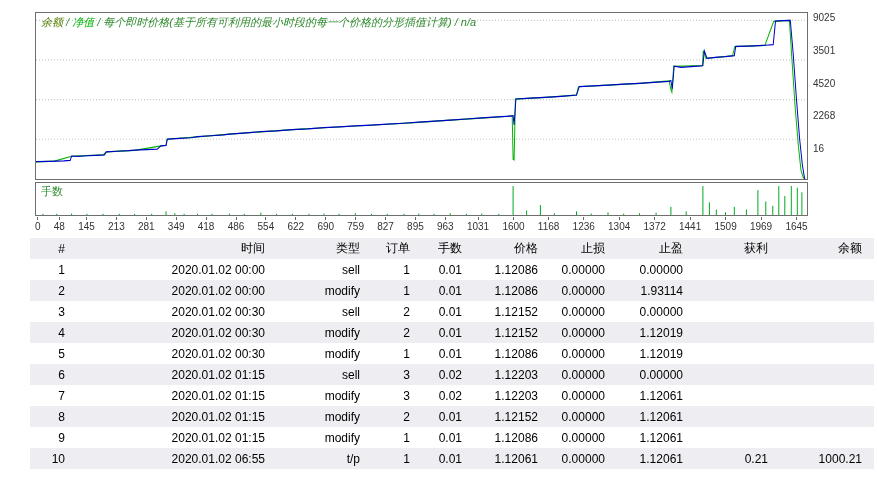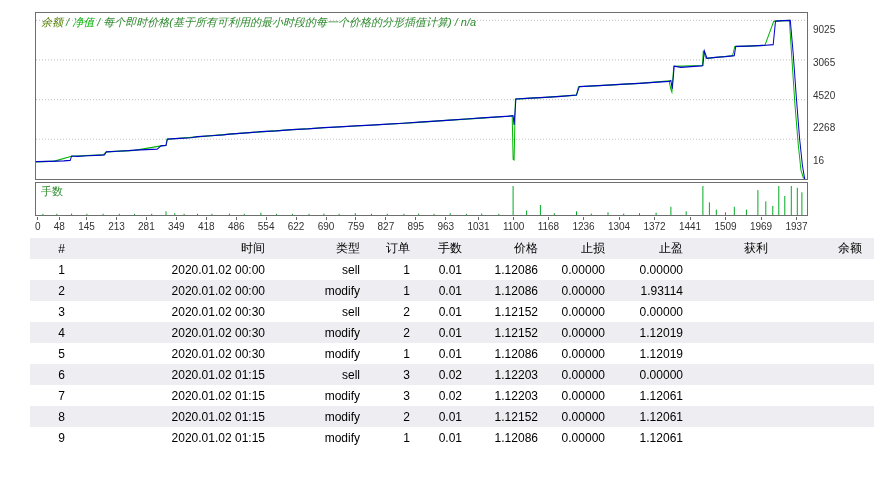--- a/index.html
+++ b/index.html
@@ -20,21 +20,21 @@
   }
   .main-chart svg, .lot-chart svg { display: block; width: 100%; height: 100%; }
   .legend {
     position: absolute; top: 2px; left: 5px;
     font-size: 11px; white-space: nowrap; pointer-events: none;
   }
   .lg-balance { color: #557f00; }
   .lg-sep, .lg-model, .lg-quality { color: #2e8b2e; }
   .lg-equity { color: #00b400; }
   .y-axis {
-    position: absolute; left: 813px; top: 24px; height: 142px;
+    position: absolute; left: 813px; top: 12px; height: 142px;
     display: flex; flex-direction: column; justify-content: space-between;
     font-size: 10px; color: #333;
   }
   .lot-chart {
     position: relative;
     margin-top: 2px;
     width: 773px; height: 34px;
     border: 1px solid #6e6e6e;
     background: #fff;
   }
@@ -73,21 +73,21 @@
         <line x1="0" y1="106.5" x2="771" y2="106.5" stroke="#c8c8c8" stroke-width="1" stroke-dasharray="1 2"></line>
         <polyline points="0.0,125.5 18.5,124.9 35.6,120.8 55.5,120.1 67.1,119.7 70.3,117.1 98.6,115.8 125.0,112.1 130.0,111.6 131.0,106.5 161.5,104.4 193.4,102.1 224.9,100.2 256.4,98.4 287.9,96.8 319.3,95.3 351.3,93.8 382.7,92.2 414.2,90.4 445.7,88.6 472.0,87.1 476.2,86.6 477.1,123.2 478.1,123.9 479.4,72.6 509.1,71.2 540.5,69.3 542.4,62.2 572.0,60.8 603.5,59.3 633.1,57.3 634.9,64.5 635.9,66.7 637.7,45.0 666.4,44.3 667.3,31.9 670.1,38.3 696.5,36.1 698.8,28.4 728.9,27.3 737.7,7.0 753.4,6.3 755.7,36.2 759.0,77.8 762.2,110.5 765.0,132.8 767.3,138.8 769.1,140.0" fill="none" stroke="#00b400" stroke-width="1"></polyline>
         <polyline points="0.0,125.4 13.9,125.1 27.8,124.7 34.2,124.3 35.6,120.6 41.7,120.9 50.9,120.4 60.2,120.0 68.5,119.6 70.3,117.1 81.0,116.6 92.6,116.1 98.6,115.7 110.1,115.3 121.2,114.8 125.0,112.0 130.0,111.6 131.4,106.4 143.5,105.8 155.0,105.2 161.5,104.3 174.9,103.5 187.4,102.8 193.4,102.1 207.3,101.3 224.9,100.1 240.6,99.4 256.4,98.3 272.1,97.7 287.9,96.7 303.6,96.0 319.3,95.2 335.5,94.5 351.3,93.7 367.5,93.0 382.7,92.1 398.9,91.2 414.2,90.3 430.4,89.4 445.7,88.5 461.9,87.6 474.4,86.9 477.1,86.5 478.1,94.5 479.9,72.5 494.3,71.8 509.1,71.2 525.3,70.3 540.5,69.2 543.3,62.1 557.7,61.5 572.0,60.8 587.7,60.0 603.5,59.3 617.8,58.5 633.1,57.6 634.9,57.0 636.3,63.9 638.2,44.9 645.1,45.8 654.8,45.2 665.5,44.6 666.9,44.3 668.3,31.8 671.0,38.2 679.4,37.4 689.5,36.8 698.3,36.0 699.7,28.2 712.7,27.9 729.8,27.2 737.2,26.7 739.5,6.8 746.9,6.5 754.3,6.2 757.1,33.3 760.4,71.9 763.6,106.1 766.4,128.4 768.7,140.0" fill="none" stroke="#0000cc" stroke-width="1"></polyline>
       </svg>
     <div class="legend">
       <span class="lg-balance">余额</span><span class="lg-sep"> / </span><span class="lg-equity">净值</span><span class="lg-sep"> / </span><span class="lg-model">每个即时价格(基于所有可利用的最小时段的每一个价格的分形插值计算)</span><span class="lg-sep"> / </span><span class="lg-quality">n/a</span>
     </div>
   </div>
   <div class="y-axis">
       <div>9025</div>
-      <div>3065</div>
+      <div>3501</div>
       <div>4520</div>
       <div>2268</div>
       <div>16</div>
     </div>
   <div class="lot-chart">
     <svg id="lot-svg" viewBox="0 0 771 32" preserveAspectRatio="none">
         <line x1="6.9" y1="32" x2="6.9" y2="30.8" stroke="#00aa22" stroke-width="1"></line>
         <line x1="20.8" y1="32" x2="20.8" y2="30.8" stroke="#00aa22" stroke-width="1"></line>
         <line x1="35.6" y1="32" x2="35.6" y2="30.6" stroke="#00aa22" stroke-width="1"></line>
         <line x1="50.9" y1="32" x2="50.9" y2="30.8" stroke="#00aa22" stroke-width="1"></line>
@@ -157,29 +157,29 @@
       <div class="x-tick">418</div>
       <div class="x-tick">486</div>
       <div class="x-tick">554</div>
       <div class="x-tick">622</div>
       <div class="x-tick">690</div>
       <div class="x-tick">759</div>
       <div class="x-tick">827</div>
       <div class="x-tick">895</div>
       <div class="x-tick">963</div>
       <div class="x-tick">1031</div>
-      <div class="x-tick">1100</div>
+      <div class="x-tick">1600</div>
       <div class="x-tick">1168</div>
       <div class="x-tick">1236</div>
       <div class="x-tick">1304</div>
       <div class="x-tick">1372</div>
       <div class="x-tick">1441</div>
       <div class="x-tick">1509</div>
       <div class="x-tick">1969</div>
-      <div class="x-tick">1937</div>
+      <div class="x-tick">1645</div>
     </div>
 </div>
 
 <table class="orders">
   <colgroup>
     <col style="width:47px">
       <col style="width:200px">
       <col style="width:95px">
     <col style="width:50px">
       <col style="width:52px">
@@ -305,14 +305,26 @@
         <td>2020.01.02 01:15</td>
         <td>modify</td>
         <td>1</td>
         <td>0.01</td>
         <td>1.12086</td>
         <td>0.00000</td>
         <td>1.12061</td>
         <td></td>
         <td></td>
       </tr>
+      <tr class="stripe">
+        <td>10</td>
+        <td>2020.01.02 06:55</td>
+        <td>t/p</td>
+        <td>1</td>
+        <td>0.01</td>
+        <td>1.12061</td>
+        <td>0.00000</td>
+        <td>1.12061</td>
+        <td>0.21</td>
+        <td>1000.21</td>
+      </tr>
     </tbody>
 </table>
 
 </body></html>

